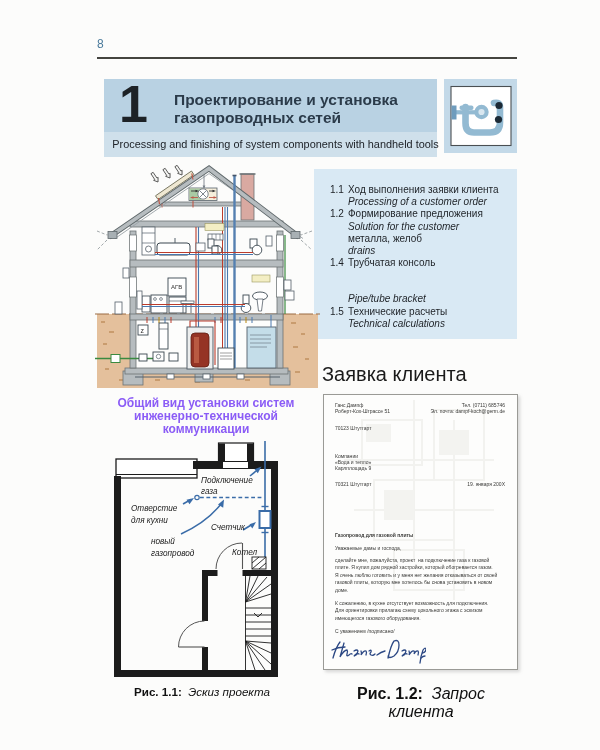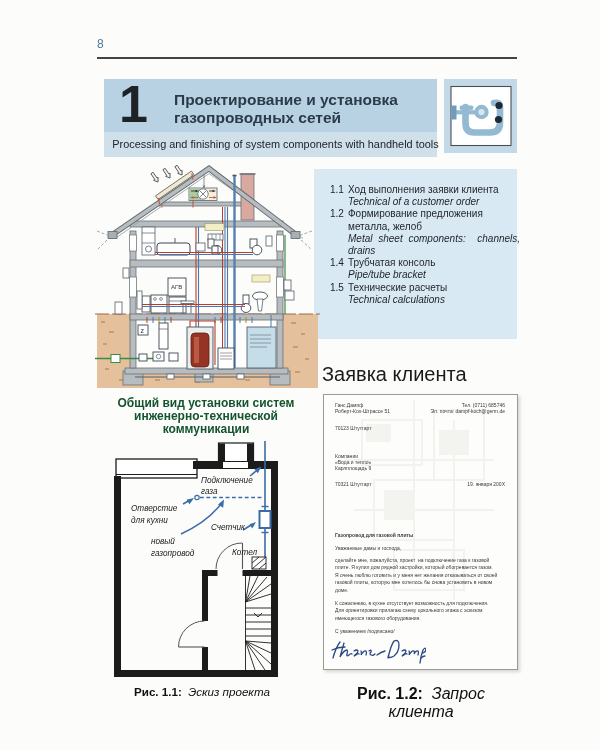--- a/index.html
+++ b/index.html
@@ -41,27 +41,27 @@
 
   <circle cx="37.5" cy="33" r="7.2" fill="#93bad2"></circle>
   <circle cx="37.5" cy="33" r="3.1" fill="#d9e7f0"></circle>
 </svg>
 </div>
 
 <div class="abs" style="left:314px;top:169px;width:203px;height:170px;background:#d9e9f4;"></div>
 
 <div class="abs" style="left:330px;top:184px;width:178px;font-size:10px;line-height:12.2px;color:#1d2126;white-space:nowrap;">
   <div><span style="display:inline-block;width:18px;">1.1</span>Ход выполнения заявки клиента</div>
-  <div style="padding-left:18px;font-style:italic;">Technical of a customer order</div>
+  <div style="padding-left:18px;font-style:italic;">Processing of a customer order</div>
   <div><span style="display:inline-block;width:18px;">1.2</span>Формирование предложения</div>
+  <div style="padding-left:18px;font-style:italic;">Solution for the customer</div>
   <div style="padding-left:18px;">металла, желоб</div>
-  <div style="padding-left:18px;font-style:italic;word-spacing:3px;">Metal sheet components:&nbsp; channels,</div>
   <div style="padding-left:18px;font-style:italic;">drains</div>
   <div><span style="display:inline-block;width:18px;">1.4</span>Трубчатая консоль</div>
-  <div style="padding-left:18px;font-style:italic;">Pipe/tube bracket</div>
+  <div style="padding-left:18px;font-style:italic;margin-top:24px;">Pipe/tube bracket</div>
   <div><span style="display:inline-block;width:18px;">1.5</span>Технические расчеты</div>
   <div style="padding-left:18px;font-style:italic;">Technical calculations</div>
 </div>
 
 <div class="abs" style="left:322px;top:363px;font-size:20px;color:#1a1a1a;">Заявка клиента</div>
 
 <div class="abs" style="left:95px;top:165px;width:225px;height:232px;">
 <svg width="225" height="232" viewBox="0 0 225 232">
 
   <rect x="2" y="149" width="221" height="74" fill="#e4c09c"></rect>
@@ -292,21 +292,21 @@
   <line x1="190" y1="70" x2="190" y2="149" stroke="#3a8a40" stroke-width="1.2"></line>
 
   <rect x="189" y="115" width="7" height="10" fill="#fff" stroke="#55606a" stroke-width="0.8"></rect>
   <rect x="190" y="126" width="9" height="9" fill="#fff" stroke="#55606a" stroke-width="0.8"></rect>
 
   <rect x="20" y="137" width="7" height="12" fill="#fff" stroke="#55606a" stroke-width="0.8"></rect>
   <rect x="28" y="103" width="6" height="10" fill="#fff" stroke="#55606a" stroke-width="0.8"></rect>
 </svg>
 </div>
 
-<div class="abs" style="left:95px;top:397px;width:222px;text-align:center;font-size:12px;line-height:13px;font-weight:bold;color:#14532d;">Общий вид установки систем<br>инженерно-технической<br>коммуникации</div>
+<div class="abs" style="left:95px;top:397px;width:222px;text-align:center;font-size:12px;line-height:13px;font-weight:bold;color:#8b5cf6;">Общий вид установки систем<br>инженерно-технической<br>коммуникации</div>
 
 <div class="abs" style="left:95px;top:438px;width:205px;height:242px;">
 <svg width="205" height="242" viewBox="0 0 205 242">
   <g stroke-linecap="butt">
 
   <rect x="21" y="21" width="81" height="19" fill="#fff" stroke="#1c1c1c" stroke-width="1.3"></rect>
   <line x1="21" y1="36.5" x2="102" y2="36.5" stroke="#1c1c1c" stroke-width="1"></line>
 
   <rect x="123.5" y="5" width="35" height="19" fill="#fff" stroke="#1c1c1c" stroke-width="1.2"></rect>
   <rect x="124" y="5.5" width="6" height="18" fill="#1c1c1c"></rect>

